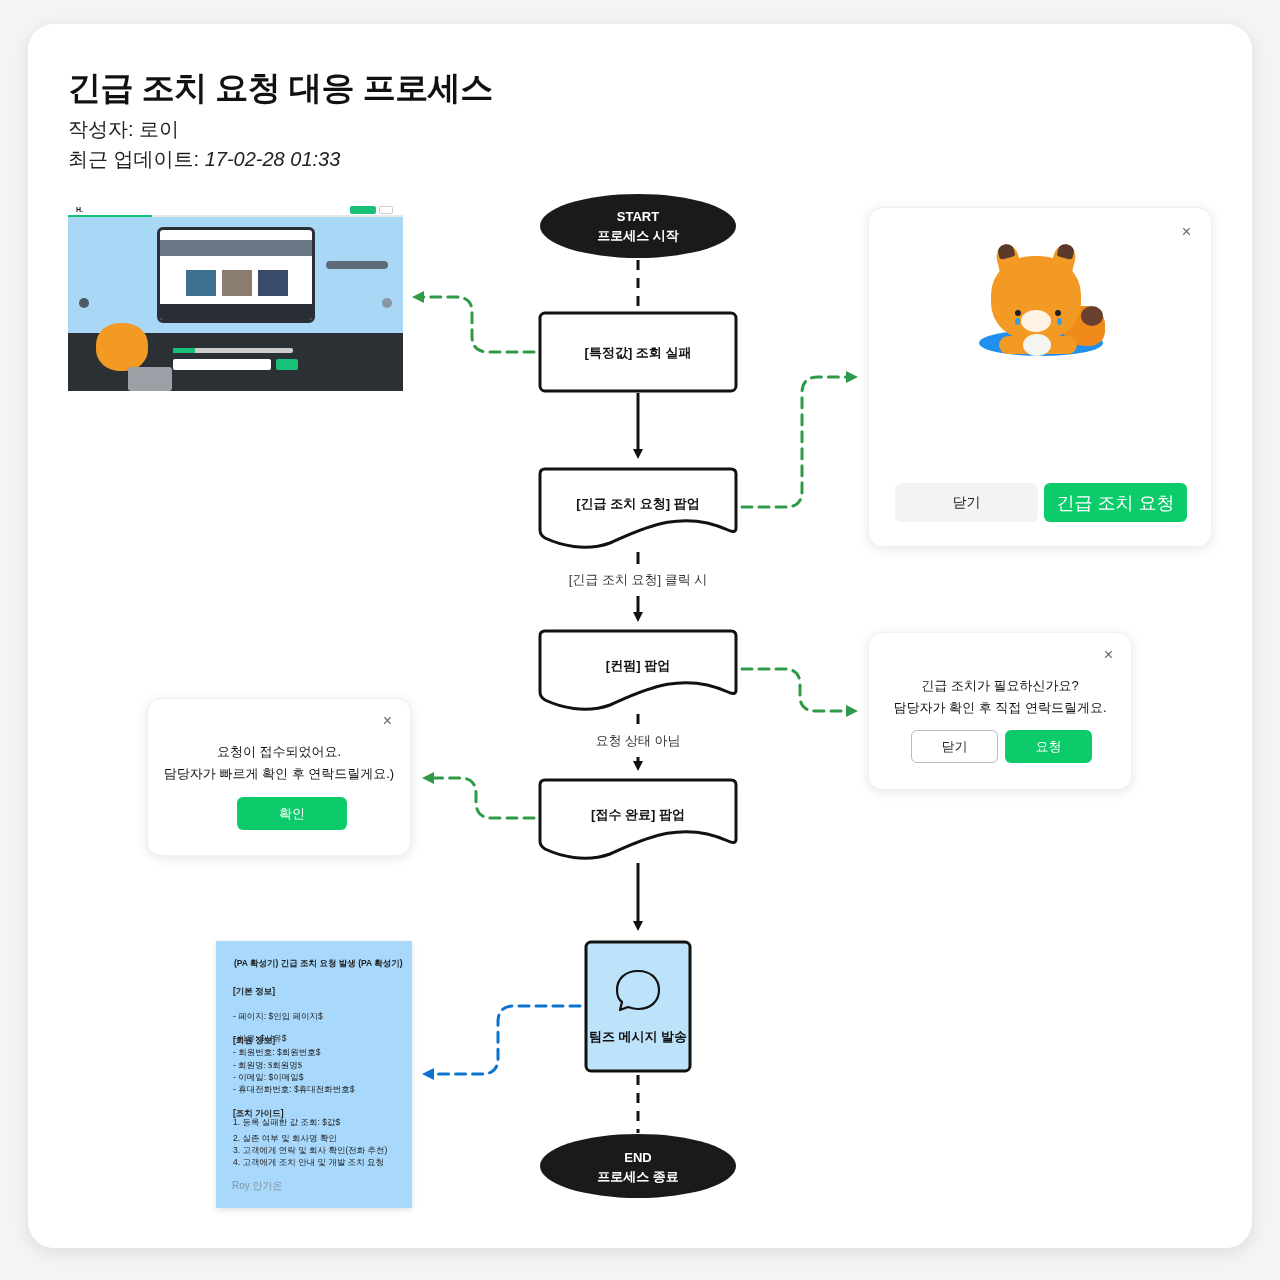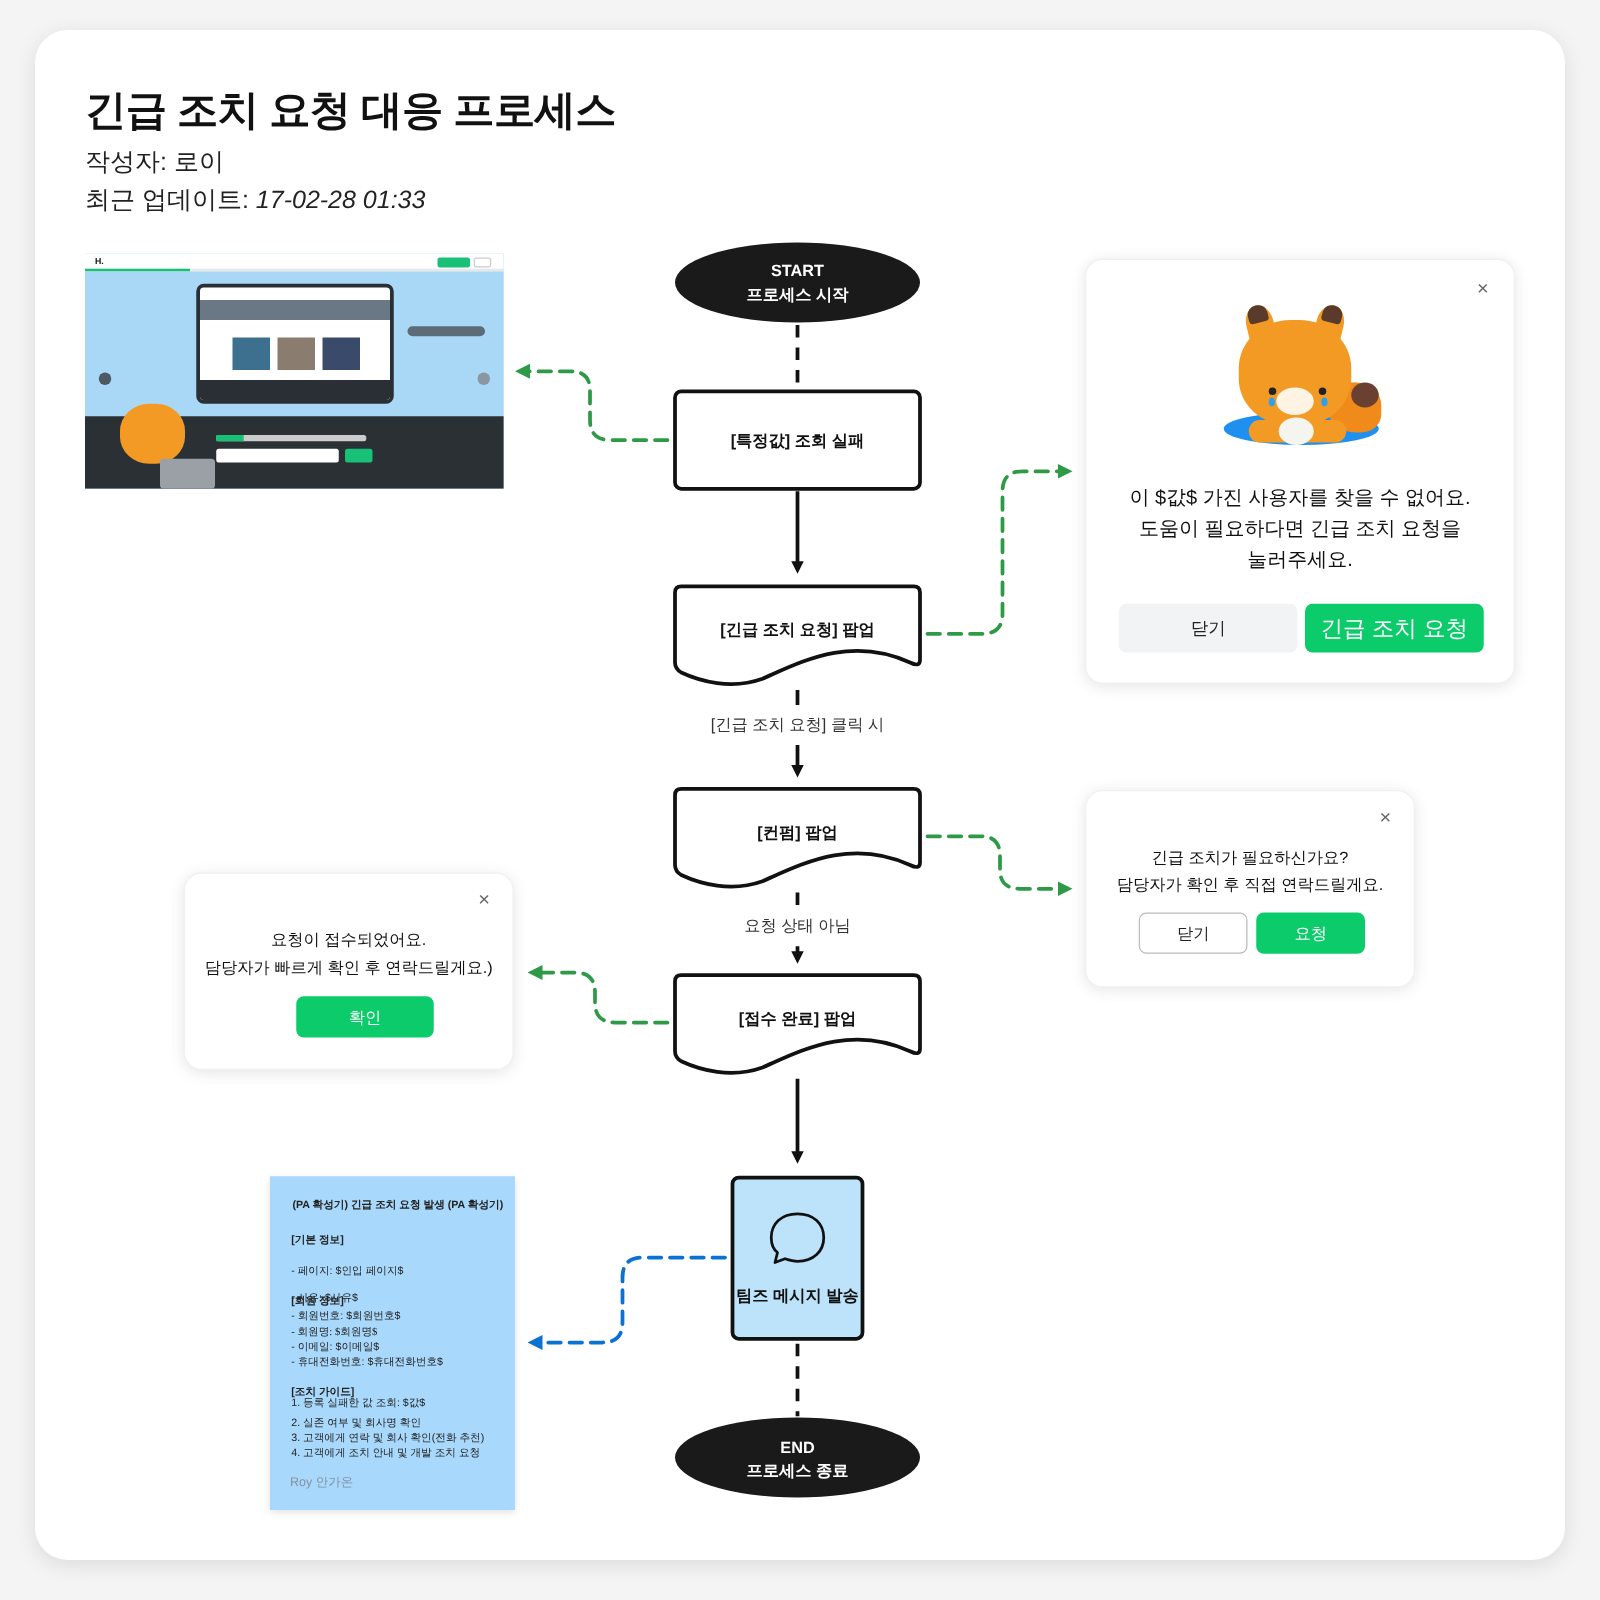--- a/index.html
+++ b/index.html
@@ -221,25 +221,20 @@
         <div class="tip"></div>
       </div>
     <div class="head"></div>
     <div class="muzzle"></div>
     <div class="eye l"></div>
     <div class="eye r"></div>
     <div class="tear l"></div>
     <div class="tear r"></div>
     <div class="paws"></div>
     <div class="belly"></div>
-  </div>
-  <div class="msg">
-    <div>이 $값$ 가진 사용자를 찾을 수 없어요.</div>
-    <div>도움이 필요하다면 긴급 조치 요청을</div>
-    <div>눌러주세요.</div>
   </div>
   <div class="btn gray">닫기</div>
   <div class="btn green">긴급 조치 요청</div>
 </div>
 
 <div class="popup" id="popup-confirm">
   <span class="close">×</span>
   <div class="msg">
     <div>긴급 조치가 필요하신가요?</div>
     <div>담당자가 확인 후 직접 연락드릴게요.</div>

